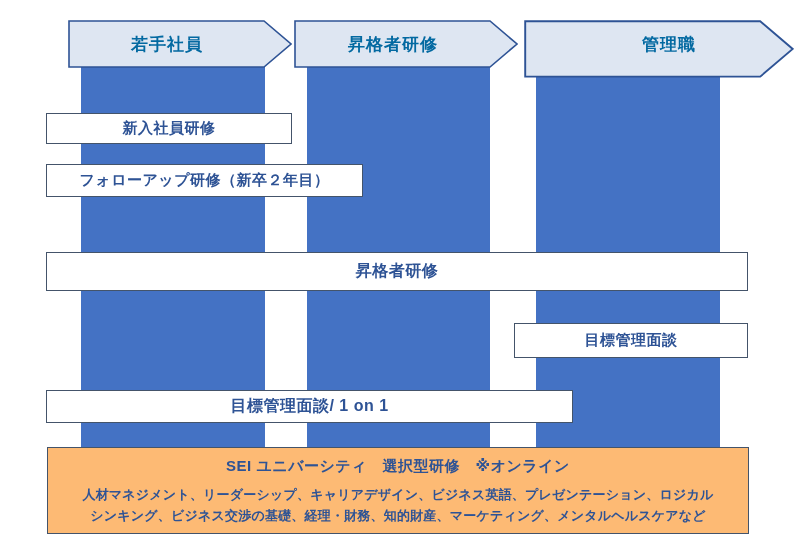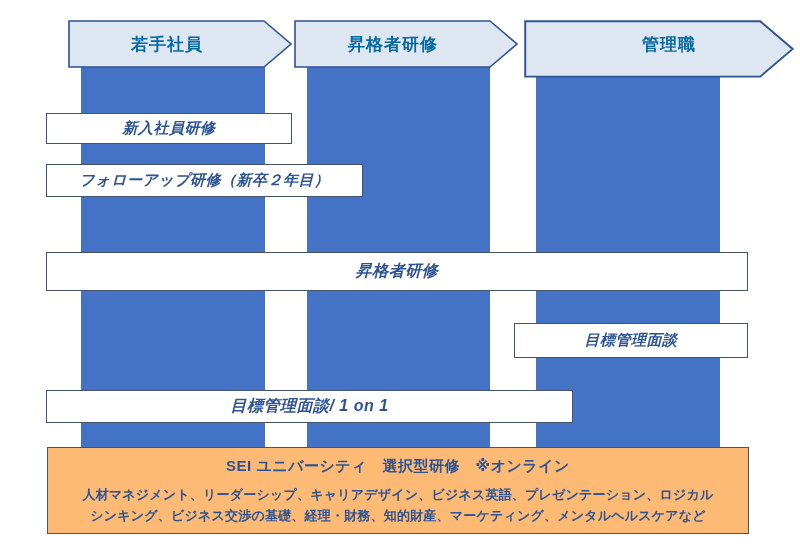--- a/index.html
+++ b/index.html
@@ -42,21 +42,20 @@
 
   
   .bar{
     position:absolute;
     background:#ffffff;
     border:1.5px solid #44546A;
     box-sizing:border-box;
     display:flex;
     align-items:center;
     justify-content:center;
-    font-style:italic;
   }
   .bar-label{
     font-size:15px;
     font-weight:bold;
     color:#2E5395;
     white-space:nowrap;
     letter-spacing:0.5px;
   }
   .bar-label.big{font-size:16px;}
 

